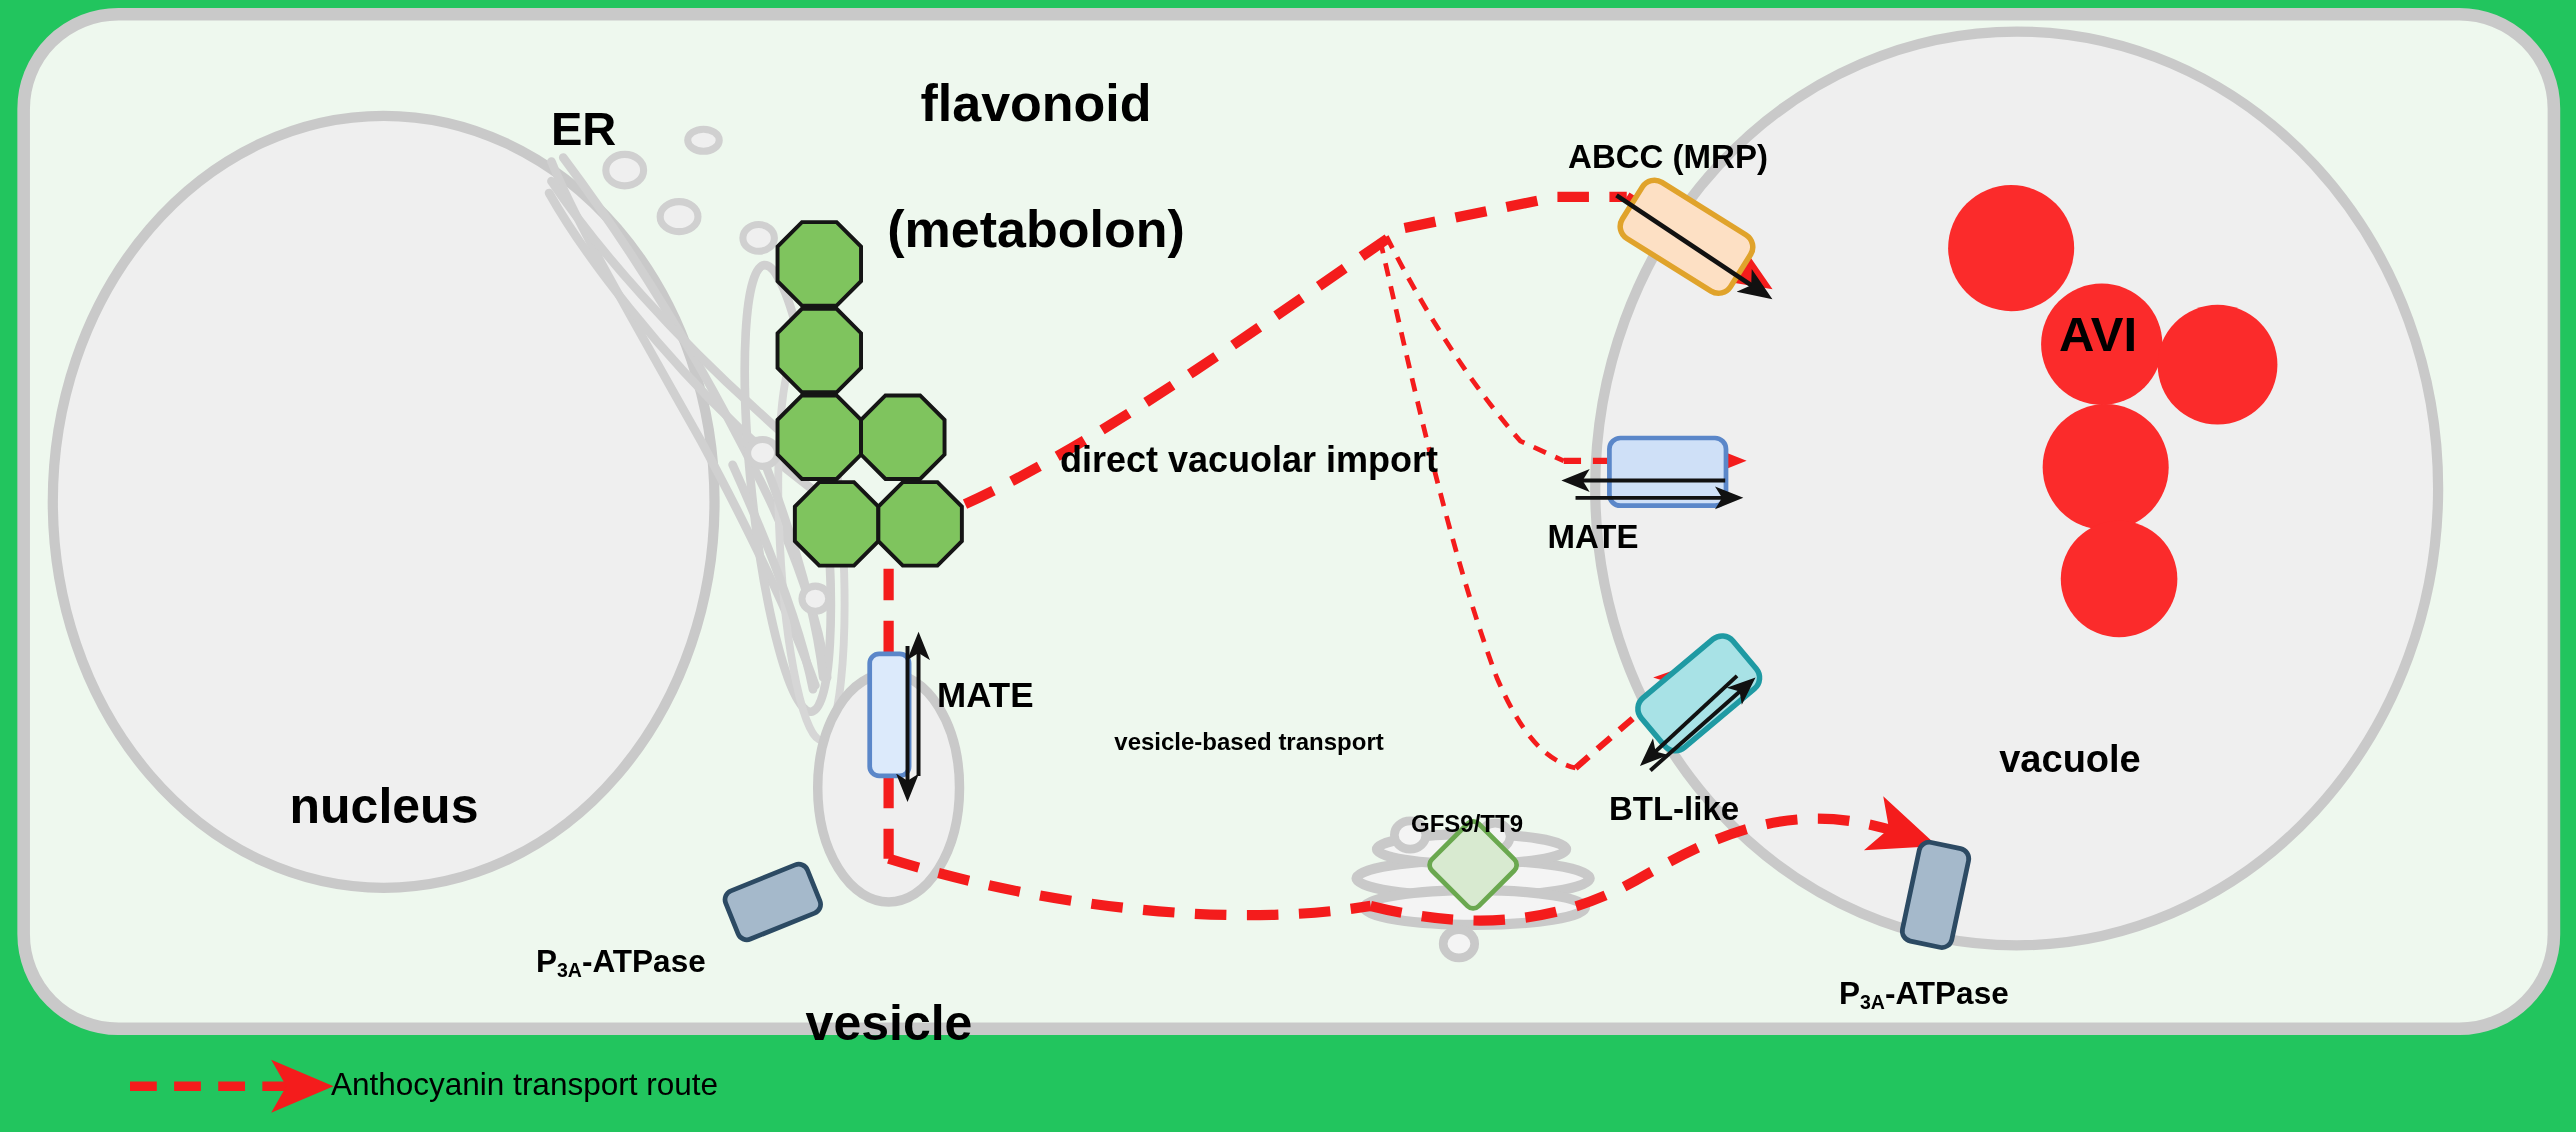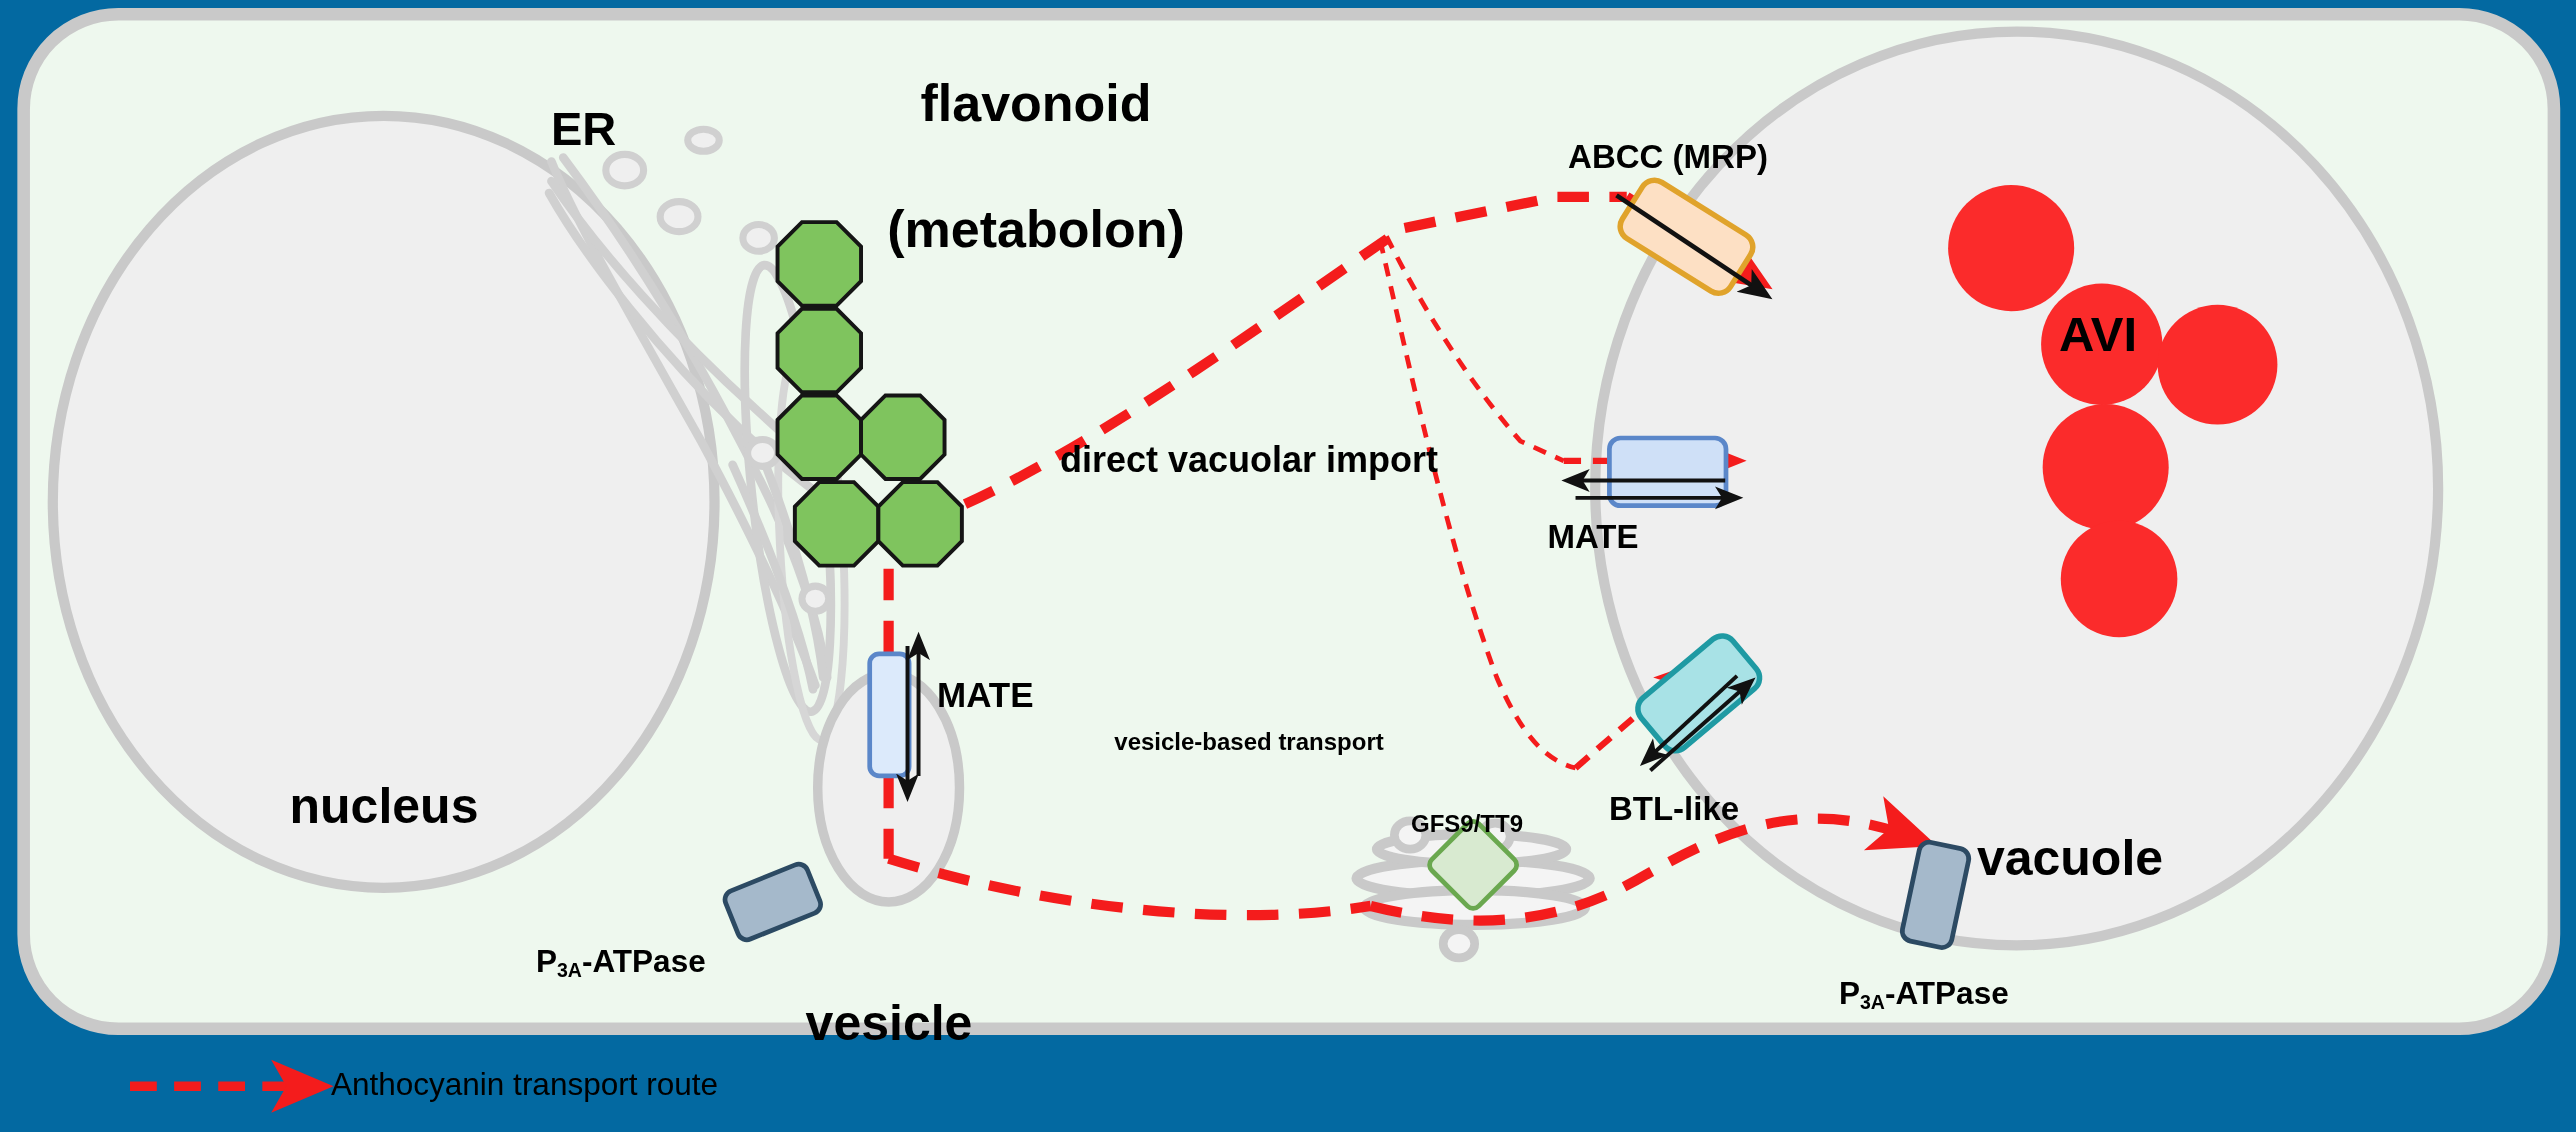--- a/index.html
+++ b/index.html
@@ -8,21 +8,21 @@
     padding: 0;
     background: #ffffff;
   }
   body {
     font-family: "Liberation Sans", sans-serif;
   }
   #stage {
     position: relative;
     width: 2576px;
     height: 1132px;
-    background: #0369a1;
+    background: #22c55e;
     overflow: hidden;
   }
   #stage svg {
     position: absolute;
     left: 0;
     top: 0;
     width: 2576px;
     height: 1132px;
   }
   .lbl {
@@ -196,21 +196,21 @@
 
   <div class="lbl bold ctr" style="left:1249px; top:441px; font-size:36px;">direct vacuolar import</div>
 
   <div class="lbl bold ctr" style="left:1249px; top:729px; font-size:24px;">vesicle-based transport</div>
 
   <div class="lbl bold ctr" style="left:384px; top:780px; font-size:50px;">nucleus</div>
 
   <div class="lbl bold ctr" style="left:889px; top:997px; font-size:50px;">vesicle</div>
 
 
-  <div class="lbl bold ctr" style="left:2070px; top:832px; font-size:50px;">vacuole</div>
+  <div class="lbl bold ctr" style="left:2070px; top:740px; font-size:38px;">vacuole</div>
 
   <div class="lbl bold ctr" style="left:2098px; top:309px; font-size:49px;">AVI</div>
 
   <div class="lbl bold" style="left:536px; top:945px; font-size:31.5px;">
     <span>P</span><span class="sub">3A</span><span>-ATPase</span>
   </div>
 
   <div class="lbl bold" style="left:1839px; top:977px; font-size:31.5px;">
     <span>P</span><span class="sub">3A</span><span>-ATPase</span>
   </div>

